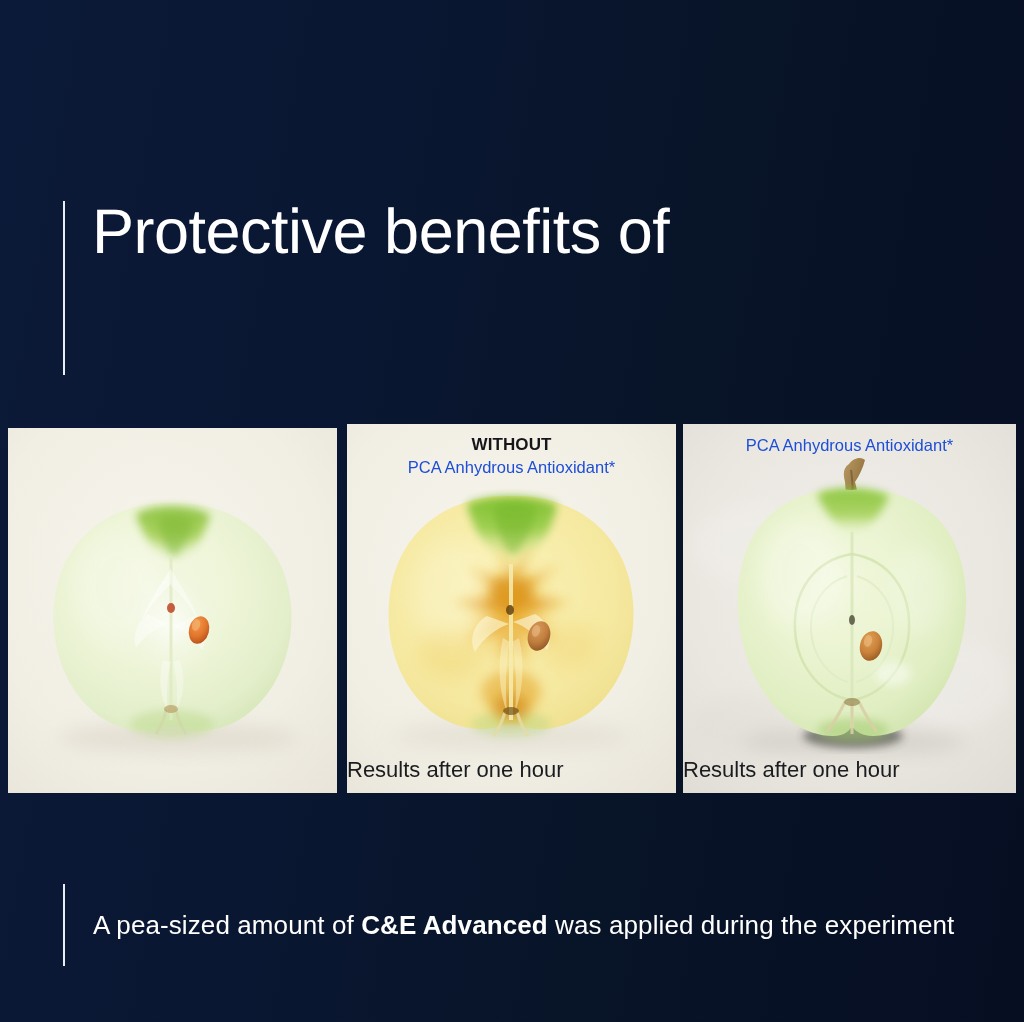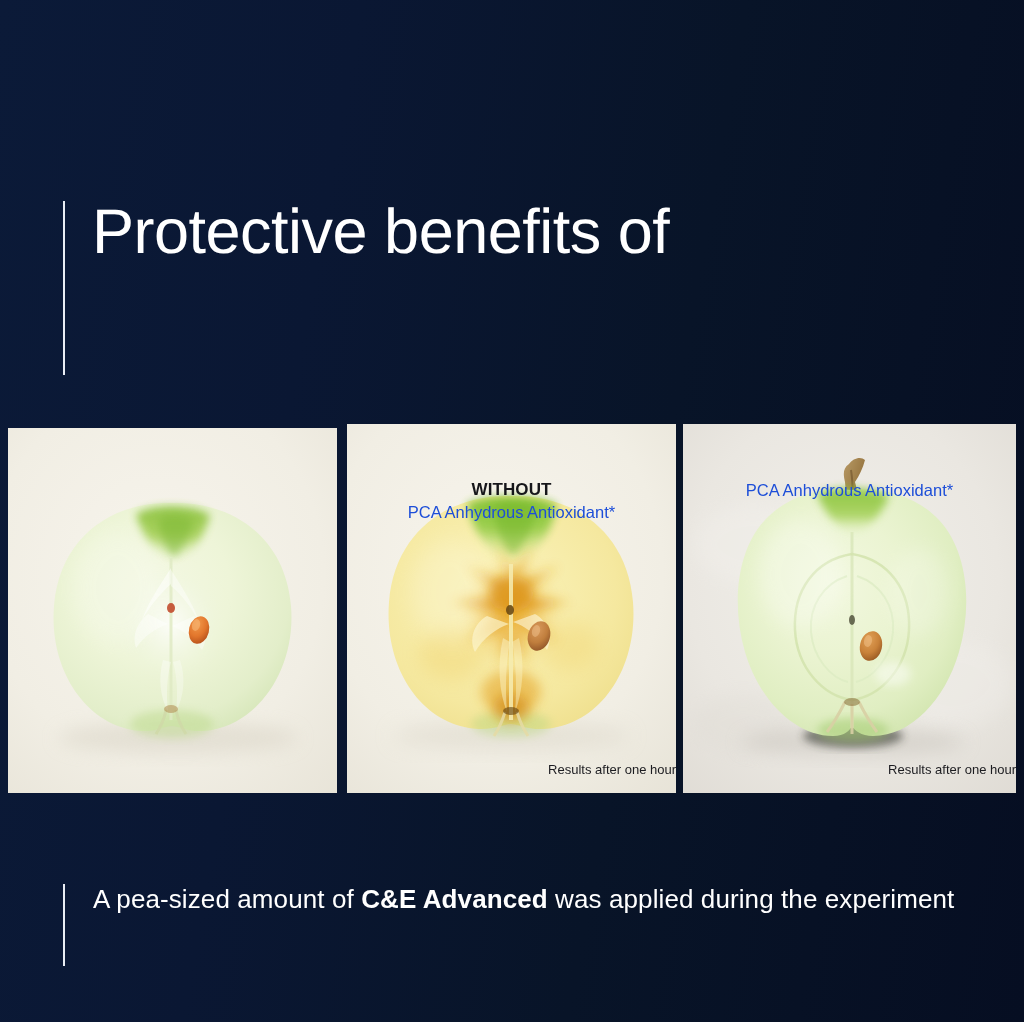--- a/index.html
+++ b/index.html
@@ -73,62 +73,61 @@
   .panel-1 { left: 0px;   width: 329px; top: 4px; height: 365px; background: #f3f0e7; }
   .panel-2 { left: 339px; width: 329px; height: 369px; background: #f3f0e8; }
   .panel-3 { left: 675px; width: 333px; height: 369px; background: #eceae4; }
 
   .panel-head {
     position: absolute;
     left: 0; right: 0;
     top: 10px;
     text-align: center;
     z-index: 5;
-    margin-top: 45px;
   }
   .panel-title {
     color: #16161a;
     font-size: 17px;
     font-weight: bold;
     letter-spacing: 0.1px;
     line-height: 22px;
   }
   .panel-subtitle {
     color: #1d4ed8;
     font-size: 16.5px;
     font-weight: normal;
     line-height: 23px;
   }
   .panel-1 .panel-head { top: 31px; }
   .panel-foot {
     position: absolute;
     left: 0; right: 0;
     bottom: 12px;
-    text-align: right;
+    text-align: left;
     z-index: 5;
     color: #1c1c20;
-    font-size: 13px;
+    font-size: 22px;
     line-height: 22px;
   }
 
   .apple-stage {
     position: absolute;
     left: 0; right: 0; bottom: 0; top: 0;
   }
   .apple-stage svg { display: block; width: 100%; height: 100%; }
 
   
   .caption-block {
     position: absolute;
     left: 63px;
     top: 884px;
     width: 900px;
     height: 82px;
     display: flex;
-    align-items: flex-start;
+    align-items: center;
   }
   .caption-text {
     padding-left: 28px;
     color: #ffffff;
     font-size: 26px;
     font-weight: 300;
     letter-spacing: 0.1px;
     white-space: nowrap;
   }
   .caption-text b {

